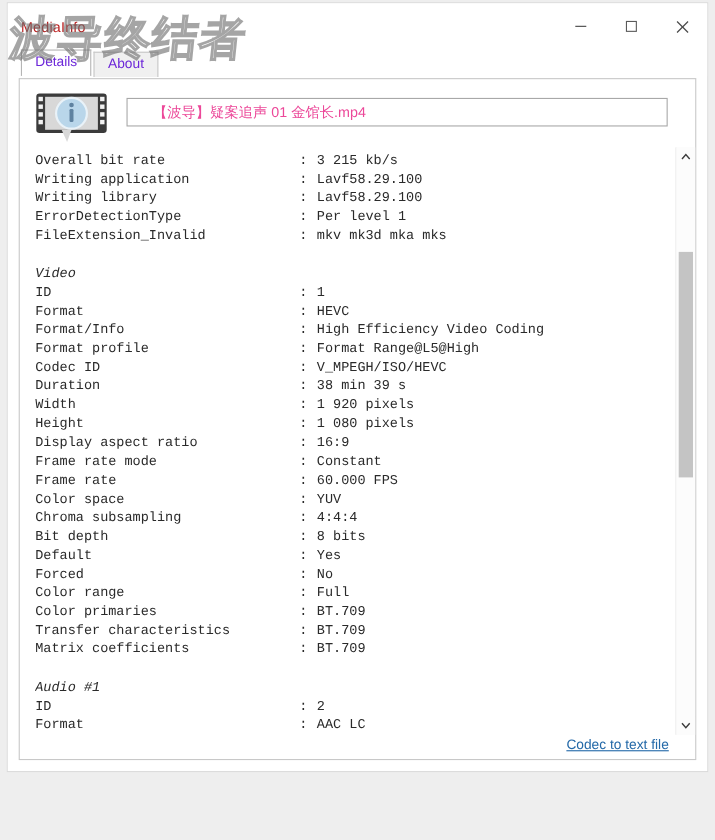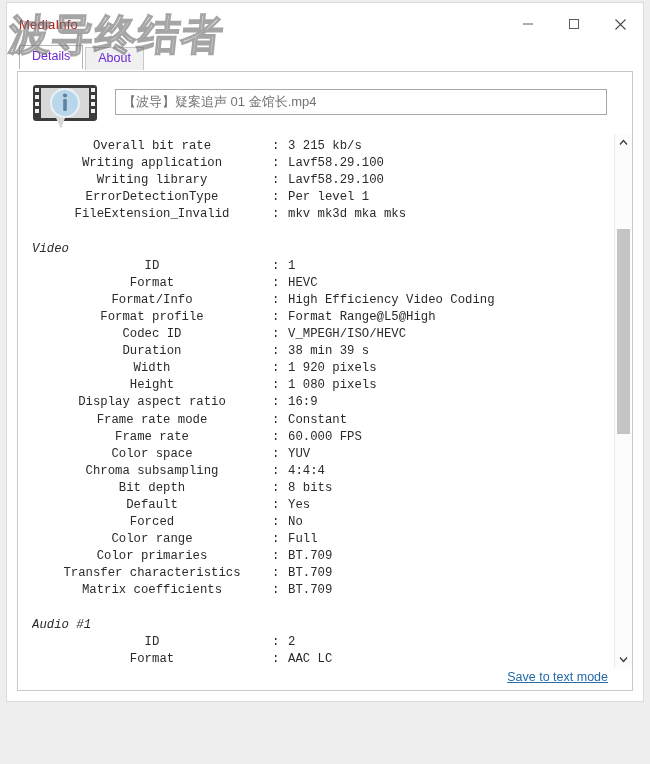--- a/index.html
+++ b/index.html
@@ -118,23 +118,23 @@
   #filename-box {
     position: absolute;
     left: 97px;
     top: 9px;
     width: 492px;
     height: 26px;
     border: 1px solid #a8a8a8;
     background: #ffffff;
     box-sizing: border-box;
     font-size: 13px;
-    color: #737373;
+    color: #ec4899;
     line-height: 24px;
-    padding-left: 7px;
+    padding-left: 23px;
     white-space: nowrap;
     overflow: hidden;
   }
 
   
   #info-area {
     position: absolute;
     left: 14px;
     top: 66px;
     width: 576px;
@@ -143,21 +143,21 @@
   }
   #info-text {
     font-family: "Liberation Mono", "DejaVu Sans Mono", monospace;
     font-size: 12.3px;
     line-height: 17.1px;
     color: #2a2a2a;
     white-space: pre;
     letter-spacing: 0px;
   }
   .info-line { display: block; height: 17.1px; }
-  .k { display: inline-block; width: 240px; text-align: center; }
+  .k { display: inline-block; width: 240px; }
   .sep { display: inline-block; width: 16px; }
   .blank { display: block; height: 17.1px; }
   .section { display: block; height: 17.1px; font-style: italic; }
 
   
   #scrollbar {
     position: absolute;
     right: 1px;
     top: 62px;
     width: 17px;
@@ -291,18 +291,18 @@
       <div id="sb-track">
         <div id="sb-thumb"></div>
       </div>
       <div class="sb-arrow" id="sb-down">
         <svg width="9" height="7" viewBox="0 0 9 7">
           <polyline points="1,1.5 4.5,5.5 8,1.5" fill="none" stroke="#3c3c3c" stroke-width="1.3"></polyline>
         </svg>
       </div>
     </div>
 
-    <div id="save-link">Save to text mode</div>
+    <div id="save-link">Codec to text file</div>
   </div>
 
   <div id="watermark">波导终结者</div>
 
 </div>
 
 </body></html>

